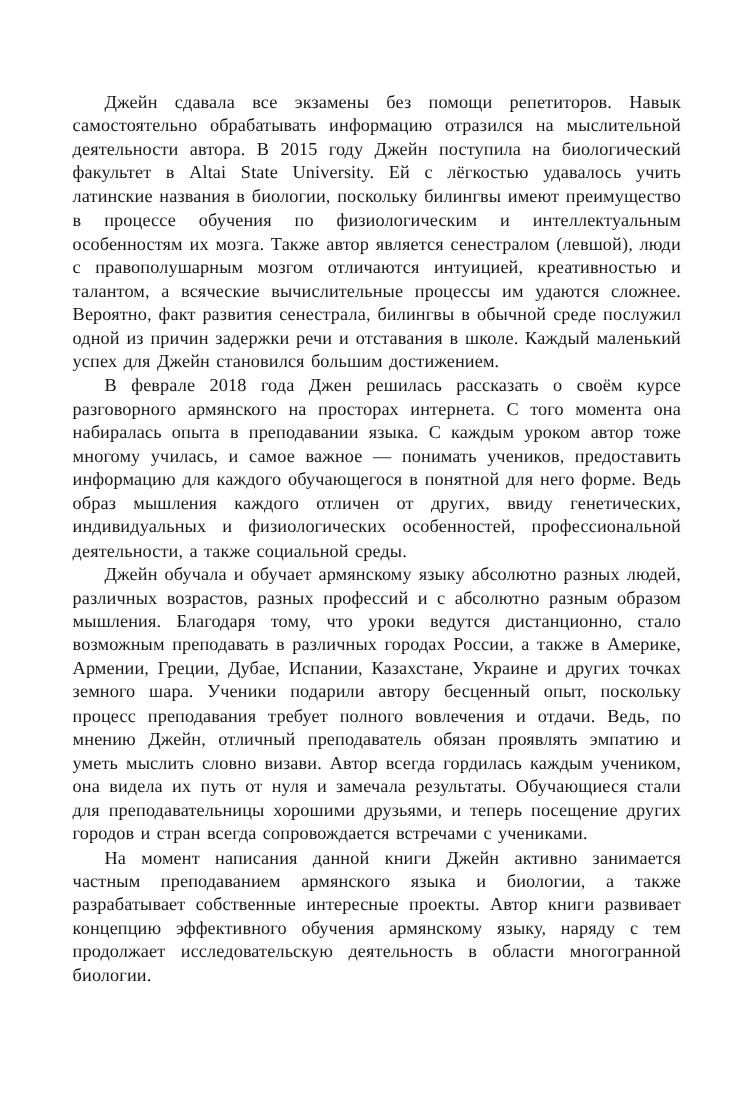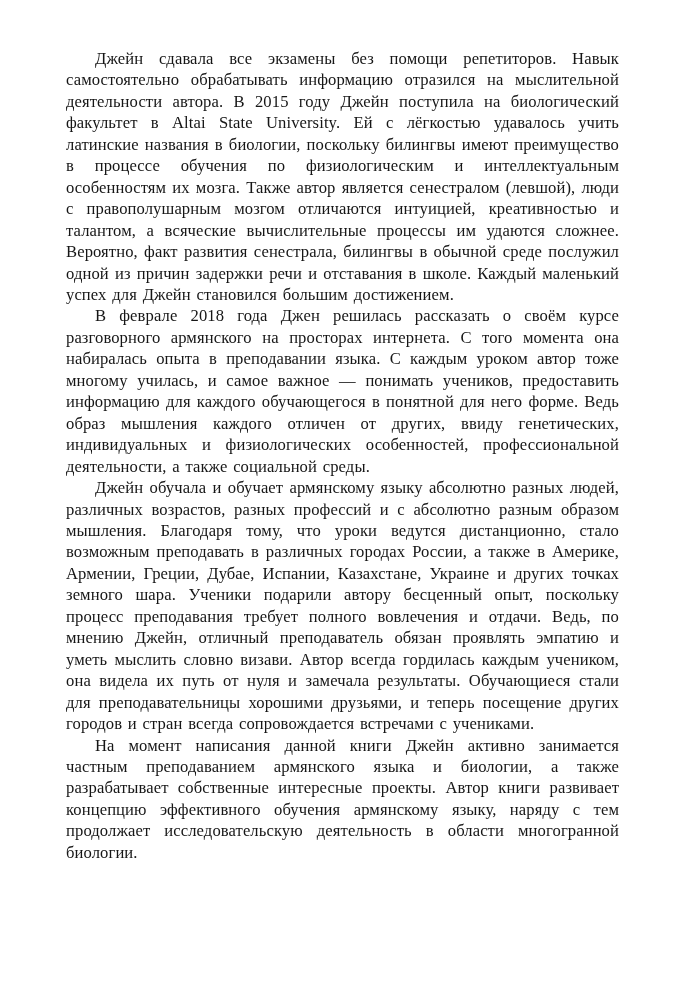--- a/index.html
+++ b/index.html
@@ -11,21 +11,21 @@
     width: 683px;
     height: 1001px;
     overflow: hidden;
     font-family: "Liberation Serif", "DejaVu Serif", serif;
   }
   .page {
     box-sizing: border-box;
     width: 683px;
     height: 1001px;
     background: #ffffff;
-    padding: 48px 64px 0 66px;
+    padding: 82px 64px 0 66px;
   }
   .text-block {
     color: #161616;
     font-size: 16.6px;
     line-height: 21.45px;
     text-align: justify;
     letter-spacing: 0.1px;
     word-spacing: 1.5px;
   }
   .text-block p {

